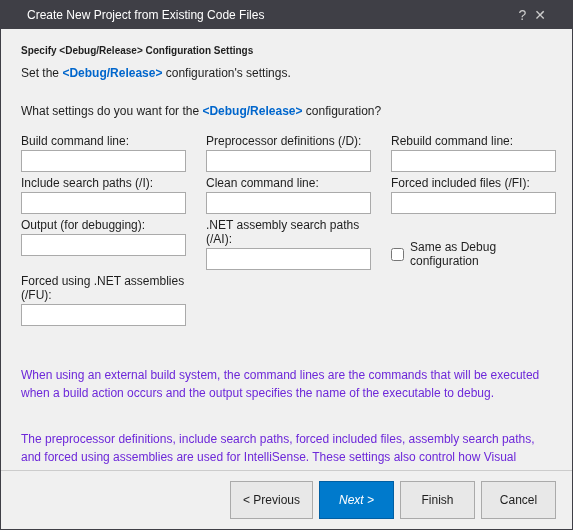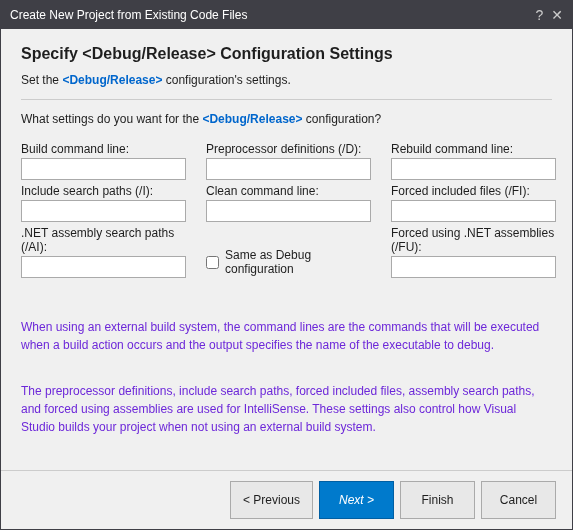--- a/index.html
+++ b/index.html
@@ -25,21 +25,21 @@
       height: 530px;
       background: #f0f0f0;
       border: 1px solid #3f3f46;
       display: flex;
       flex-direction: column;
     }
 
     .title-bar {
       background: #3f3f46;
       color: #fff;
-      padding: 6px 9px;
+      padding: 6px 26px;
       font-size: 12px;
       display: flex;
       align-items: center;
       justify-content: space-between;
       flex-shrink: 0;
     }
 
     .title-bar-controls {
       display: flex;
       gap: 8px;
@@ -55,21 +55,21 @@
     .content {
       flex: 1;
       padding: 16px 20px 12px 20px;
       overflow-y: auto;
       display: flex;
       flex-direction: column;
       gap: 8px;
     }
 
     .page-title {
-      font-size: 16px;
+      font-size: 10px;
       font-weight: bold;
       color: #1e1e1e;
       margin-bottom: 2px;
     }
 
     .page-subtitle {
       font-size: 12px;
       color: #1e1e1e;
     }
 
@@ -222,20 +222,24 @@
       <div class="form-group">
         <label class="form-label">Clean command line:</label>
         <input class="form-input" type="text" value="" style="">
       </div>
 
       <div class="form-group">
         <label class="form-label">Forced included files (/FI):</label>
         <input class="form-input" type="text" value="" style="">
       </div>
 
+      <div class="form-group">
+        <label class="form-label">Output (for debugging):</label>
+        <input class="form-input" type="text" value="" style="">
+      </div>
 
       <div class="form-group">
         <label class="form-label">.NET assembly search paths (/AI):</label>
         <input class="form-input" type="text" value="" style="">
       </div>
 
       <div class="form-group" style="justify-content: flex-end; padding-bottom: 2px;">
         <div class="checkbox-row">
           <input type="checkbox" style="">
           <label class="form-label">Same as Debug configuration</label>

